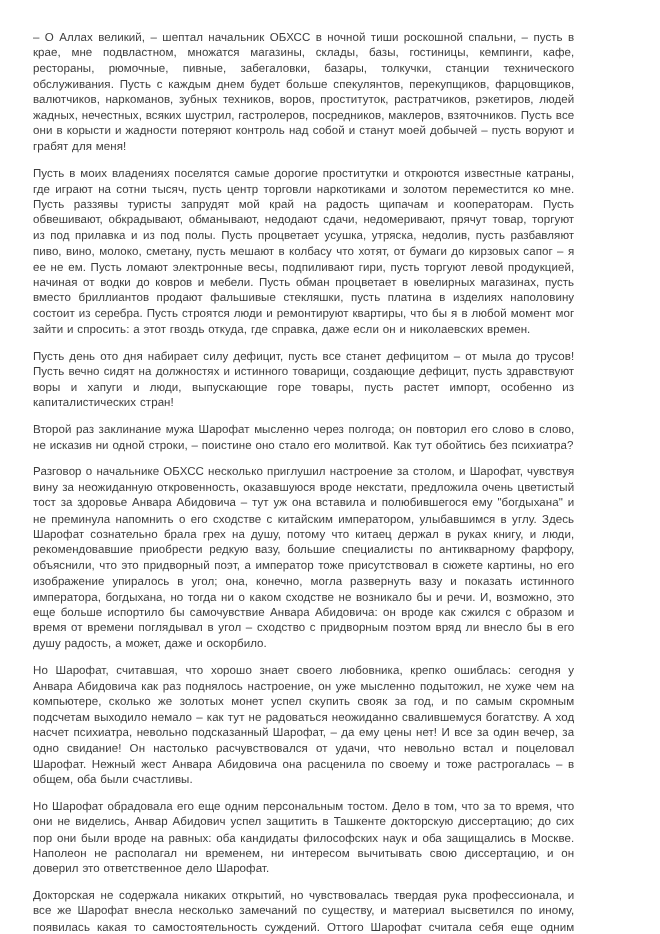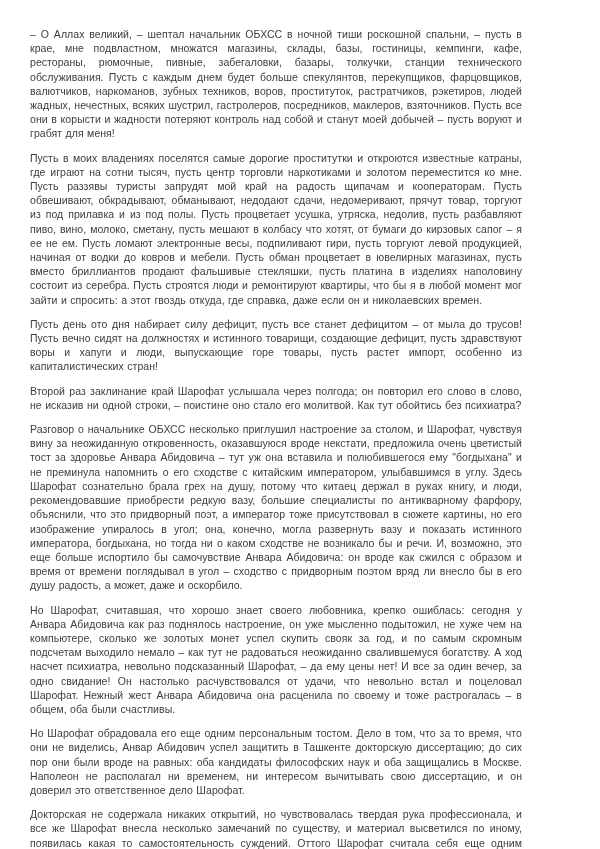--- a/index.html
+++ b/index.html
@@ -28,18 +28,18 @@
     word-spacing: 0.5px;
   }
 </style>
 </head>
 <body>
 
 <div class="page">
   <p>– О Аллах великий, – шептал начальник ОБХСС в ночной тиши роскошной спальни, – пусть в крае, мне подвластном, множатся магазины, склады, базы, гостиницы, кемпинги, кафе, рестораны, рюмочные, пивные, забегаловки, базары, толкучки, станции технического обслуживания. Пусть с каждым днем будет больше спекулянтов, перекупщиков, фарцовщиков, валютчиков, наркоманов, зубных техников, воров, проституток, растратчиков, рэкетиров, людей жадных, нечестных, всяких шустрил, гастролеров, посредников, маклеров, взяточников. Пусть все они в корысти и жадности потеряют контроль над собой и станут моей добычей – пусть воруют и грабят для меня!</p>
   <p>Пусть в моих владениях поселятся самые дорогие проститутки и откроются известные катраны, где играют на сотни тысяч, пусть центр торговли наркотиками и золотом переместится ко мне. Пусть раззявы туристы запрудят мой край на радость щипачам и кооператорам. Пусть обвешивают, обкрадывают, обманывают, недодают сдачи, недомеривают, прячут товар, торгуют из под прилавка и из под полы. Пусть процветает усушка, утряска, недолив, пусть разбавляют пиво, вино, молоко, сметану, пусть мешают в колбасу что хотят, от бумаги до кирзовых сапог – я ее не ем. Пусть ломают электронные весы, подпиливают гири, пусть торгуют левой продукцией, начиная от водки до ковров и мебели. Пусть обман процветает в ювелирных магазинах, пусть вместо бриллиантов продают фальшивые стекляшки, пусть платина в изделиях наполовину состоит из серебра. Пусть строятся люди и ремонтируют квартиры, что бы я в любой момент мог зайти и спросить: а этот гвоздь откуда, где справка, даже если он и николаевских времен.</p>
   <p>Пусть день ото дня набирает силу дефицит, пусть все станет дефицитом – от мыла до трусов! Пусть вечно сидят на должностях и истинного товарищи, создающие дефицит, пусть здравствуют воры и хапуги и люди, выпускающие горе товары, пусть растет импорт, особенно из капиталистических стран!</p>
-  <p>Второй раз заклинание край Шарофат услышала через полгода; он повторил его слово в слово, не исказив ни одной строки, – поистине оно стало его молитвой. Как тут обойтись без психиатра?</p>
+  <p>Второй раз заклинание мужа Шарофат мысленно через полгода; он повторил его слово в слово, не исказив ни одной строки, – поистине оно стало его молитвой. Как тут обойтись без психиатра?</p>
   <p>Разговор о начальнике ОБХСС несколько приглушил настроение за столом, и Шарофат, чувствуя вину за неожиданную откровенность, оказавшуюся вроде некстати, предложила очень цветистый тост за здоровье Анвара Абидовича – тут уж она вставила и полюбившегося ему "богдыхана" и не преминула напомнить о его сходстве с китайским императором, улыбавшимся в углу. Здесь Шарофат сознательно брала грех на душу, потому что китаец держал в руках книгу, и люди, рекомендовавшие приобрести редкую вазу, большие специалисты по антикварному фарфору, объяснили, что это придворный поэт, а император тоже присутствовал в сюжете картины, но его изображение упиралось в угол; она, конечно, могла развернуть вазу и показать истинного императора, богдыхана, но тогда ни о каком сходстве не возникало бы и речи. И, возможно, это еще больше испортило бы самочувствие Анвара Абидовича: он вроде как сжился с образом и время от времени поглядывал в угол – сходство с придворным поэтом вряд ли внесло бы в его душу радость, а может, даже и оскорбило.</p>
   <p>Но Шарофат, считавшая, что хорошо знает своего любовника, крепко ошиблась: сегодня у Анвара Абидовича как раз поднялось настроение, он уже мысленно подытожил, не хуже чем на компьютере, сколько же золотых монет успел скупить свояк за год, и по самым скромным подсчетам выходило немало – как тут не радоваться неожиданно свалившемуся богатству. А ход насчет психиатра, невольно подсказанный Шарофат, – да ему цены нет! И все за один вечер, за одно свидание! Он настолько расчувствовался от удачи, что невольно встал и поцеловал Шарофат. Нежный жест Анвара Абидовича она расценила по своему и тоже растрогалась – в общем, оба были счастливы.</p>
   <p>Но Шарофат обрадовала его еще одним персональным тостом. Дело в том, что за то время, что они не виделись, Анвар Абидович успел защитить в Ташкенте докторскую диссертацию; до сих пор они были вроде на равных: оба кандидаты философских наук и оба защищались в Москве. Наполеон не располагал ни временем, ни интересом вычитывать свою диссертацию, и он доверил это ответственное дело Шарофат.</p>
   <p>Докторская не содержала никаких открытий, но чувствовалась твердая рука профессионала, и все же Шарофат внесла несколько замечаний по существу, и материал высветился по иному, появилась какая то самостоятельность суждений. Оттого Шарофат считала себя еще одним соавтором докторской диссертации своего любовника и очень гордилась этим. На торжествах по случаю защиты в доме Тилляходжаевых Шарофат не присутствовала – накануне у нее произошел неприятный разговор с сестрой, и вот теперь они как бы вновь обмывали защиту. Напоминание о том, что он, оказывается, еще и доктор наук, прибавило</p>
 </div>
 
 </body></html>

